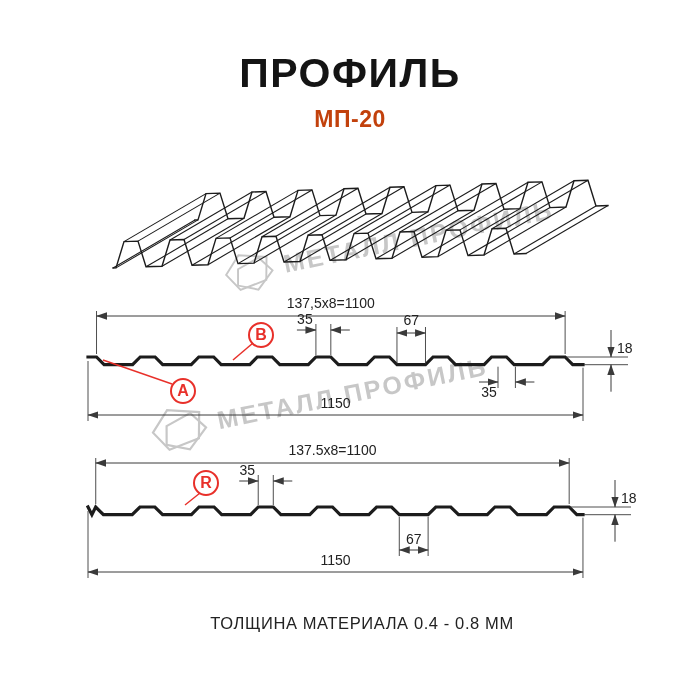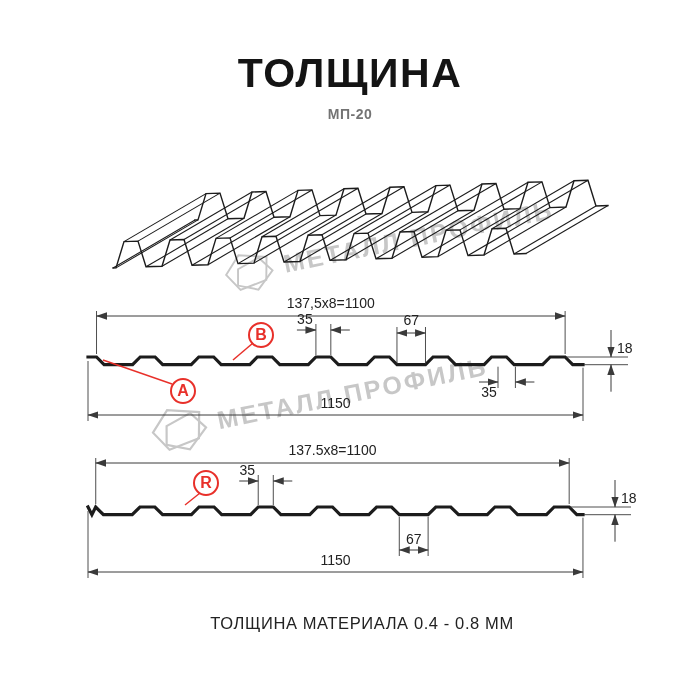--- a/index.html
+++ b/index.html
@@ -2,21 +2,21 @@
 <html><head>
 <meta charset="utf-8">
 <style>
   html,body{margin:0;padding:0;}
   body{
     width:700px;height:700px;position:relative;background:#ffffff;
     font-family:"Liberation Sans", sans-serif;overflow:hidden;
   }
   .header{position:absolute;top:50px;left:0;width:700px;text-align:center;}
   .title{margin:0;font-size:41px;font-weight:800;letter-spacing:1.5px;color:#141414;}
-  .subtitle{margin:9px 0 0 0;font-size:14px;font-weight:700;letter-spacing:.5px;color:#737373;}
+  .subtitle{margin:9px 0 0 0;font-size:23px;font-weight:700;letter-spacing:.5px;color:#c2410c;}
   .footer{position:absolute;top:614px;left:0;width:700px;text-align:center;
     font-size:16.5px;font-weight:500;letter-spacing:.6px;color:#222;padding-left:12px;}
   .watermark{position:absolute;display:flex;align-items:center;gap:9px;
     transform:rotate(-11.5deg);transform-origin:left center;pointer-events:none;}
   .wm-text{font-size:25px;font-weight:700;letter-spacing:2.5px;color:#c7c7c7;white-space:nowrap;}
   #drawing{position:absolute;left:0;top:0;}
   .bubble{position:absolute;width:26px;height:26px;border-radius:50%;
     border:2.2px solid #e8302a;color:#e8302a;font-size:16px;font-weight:700;
     display:flex;align-items:center;justify-content:center;background:transparent;box-sizing:border-box;}
 </style>
@@ -32,21 +32,21 @@
 </div>
 <div class="watermark" style="left:146px;top:408px;">
   <svg width="64" height="54" viewBox="0 0 70 58">
     <polygon points="8,28 28,7 62,16 56,44 22,50" fill="none" stroke="#c7c7c7" stroke-width="2.4"></polygon>
     <polygon points="24,24 52,15 66,34 44,54 20,44" fill="none" stroke="#c7c7c7" stroke-width="2.4"></polygon>
   </svg>
   <span class="wm-text">МЕТАЛЛ ПРОФИЛЬ</span>
 </div>
 
 <div class="header">
-  <h1 class="title">ТОЛЩИНА</h1>
+  <h1 class="title">ПРОФИЛЬ</h1>
   <div class="subtitle">МП-20</div>
 </div>
 
 <svg id="drawing" width="700" height="700" viewBox="0 0 700 700">
   <defs>
     <marker id="ar" viewBox="0 0 10 10" refX="9.5" refY="5" markerWidth="11" markerHeight="11" orient="auto-start-reverse">
       <path d="M0,1.6 L10,5 L0,8.4 z" fill="#3a3a3a"></path>
     </marker>
   </defs>
   <g id="g3d">

